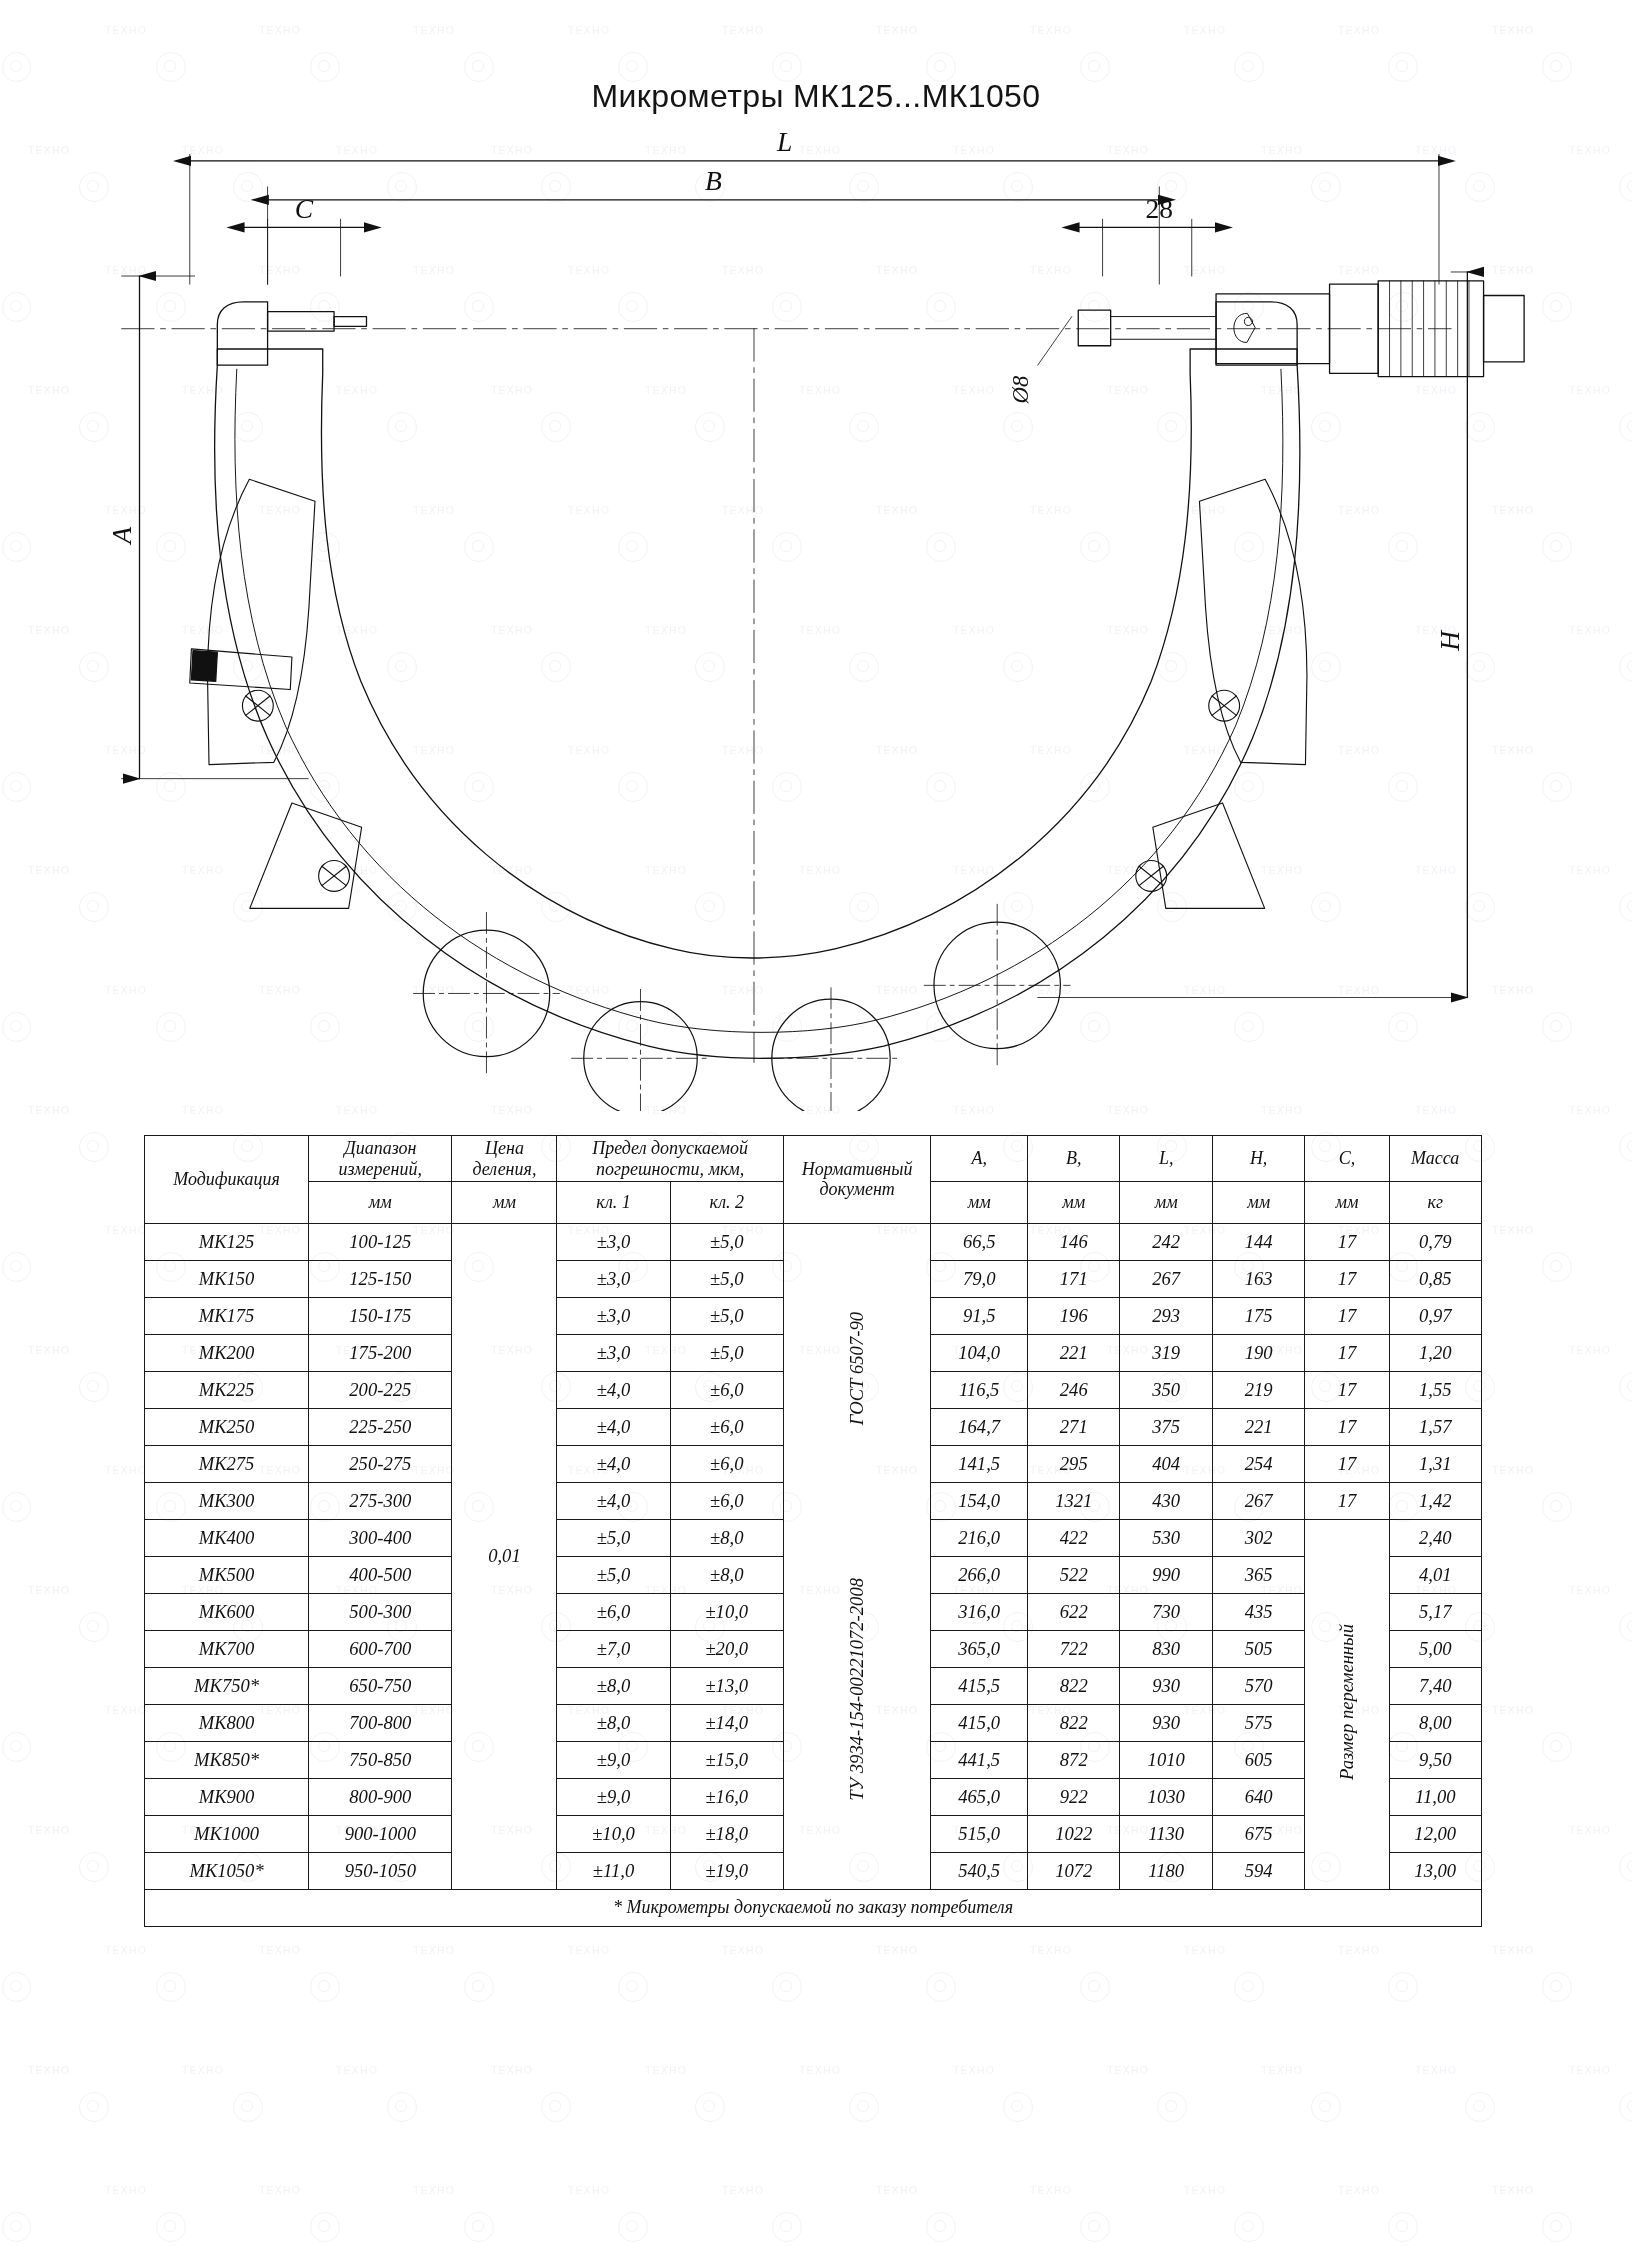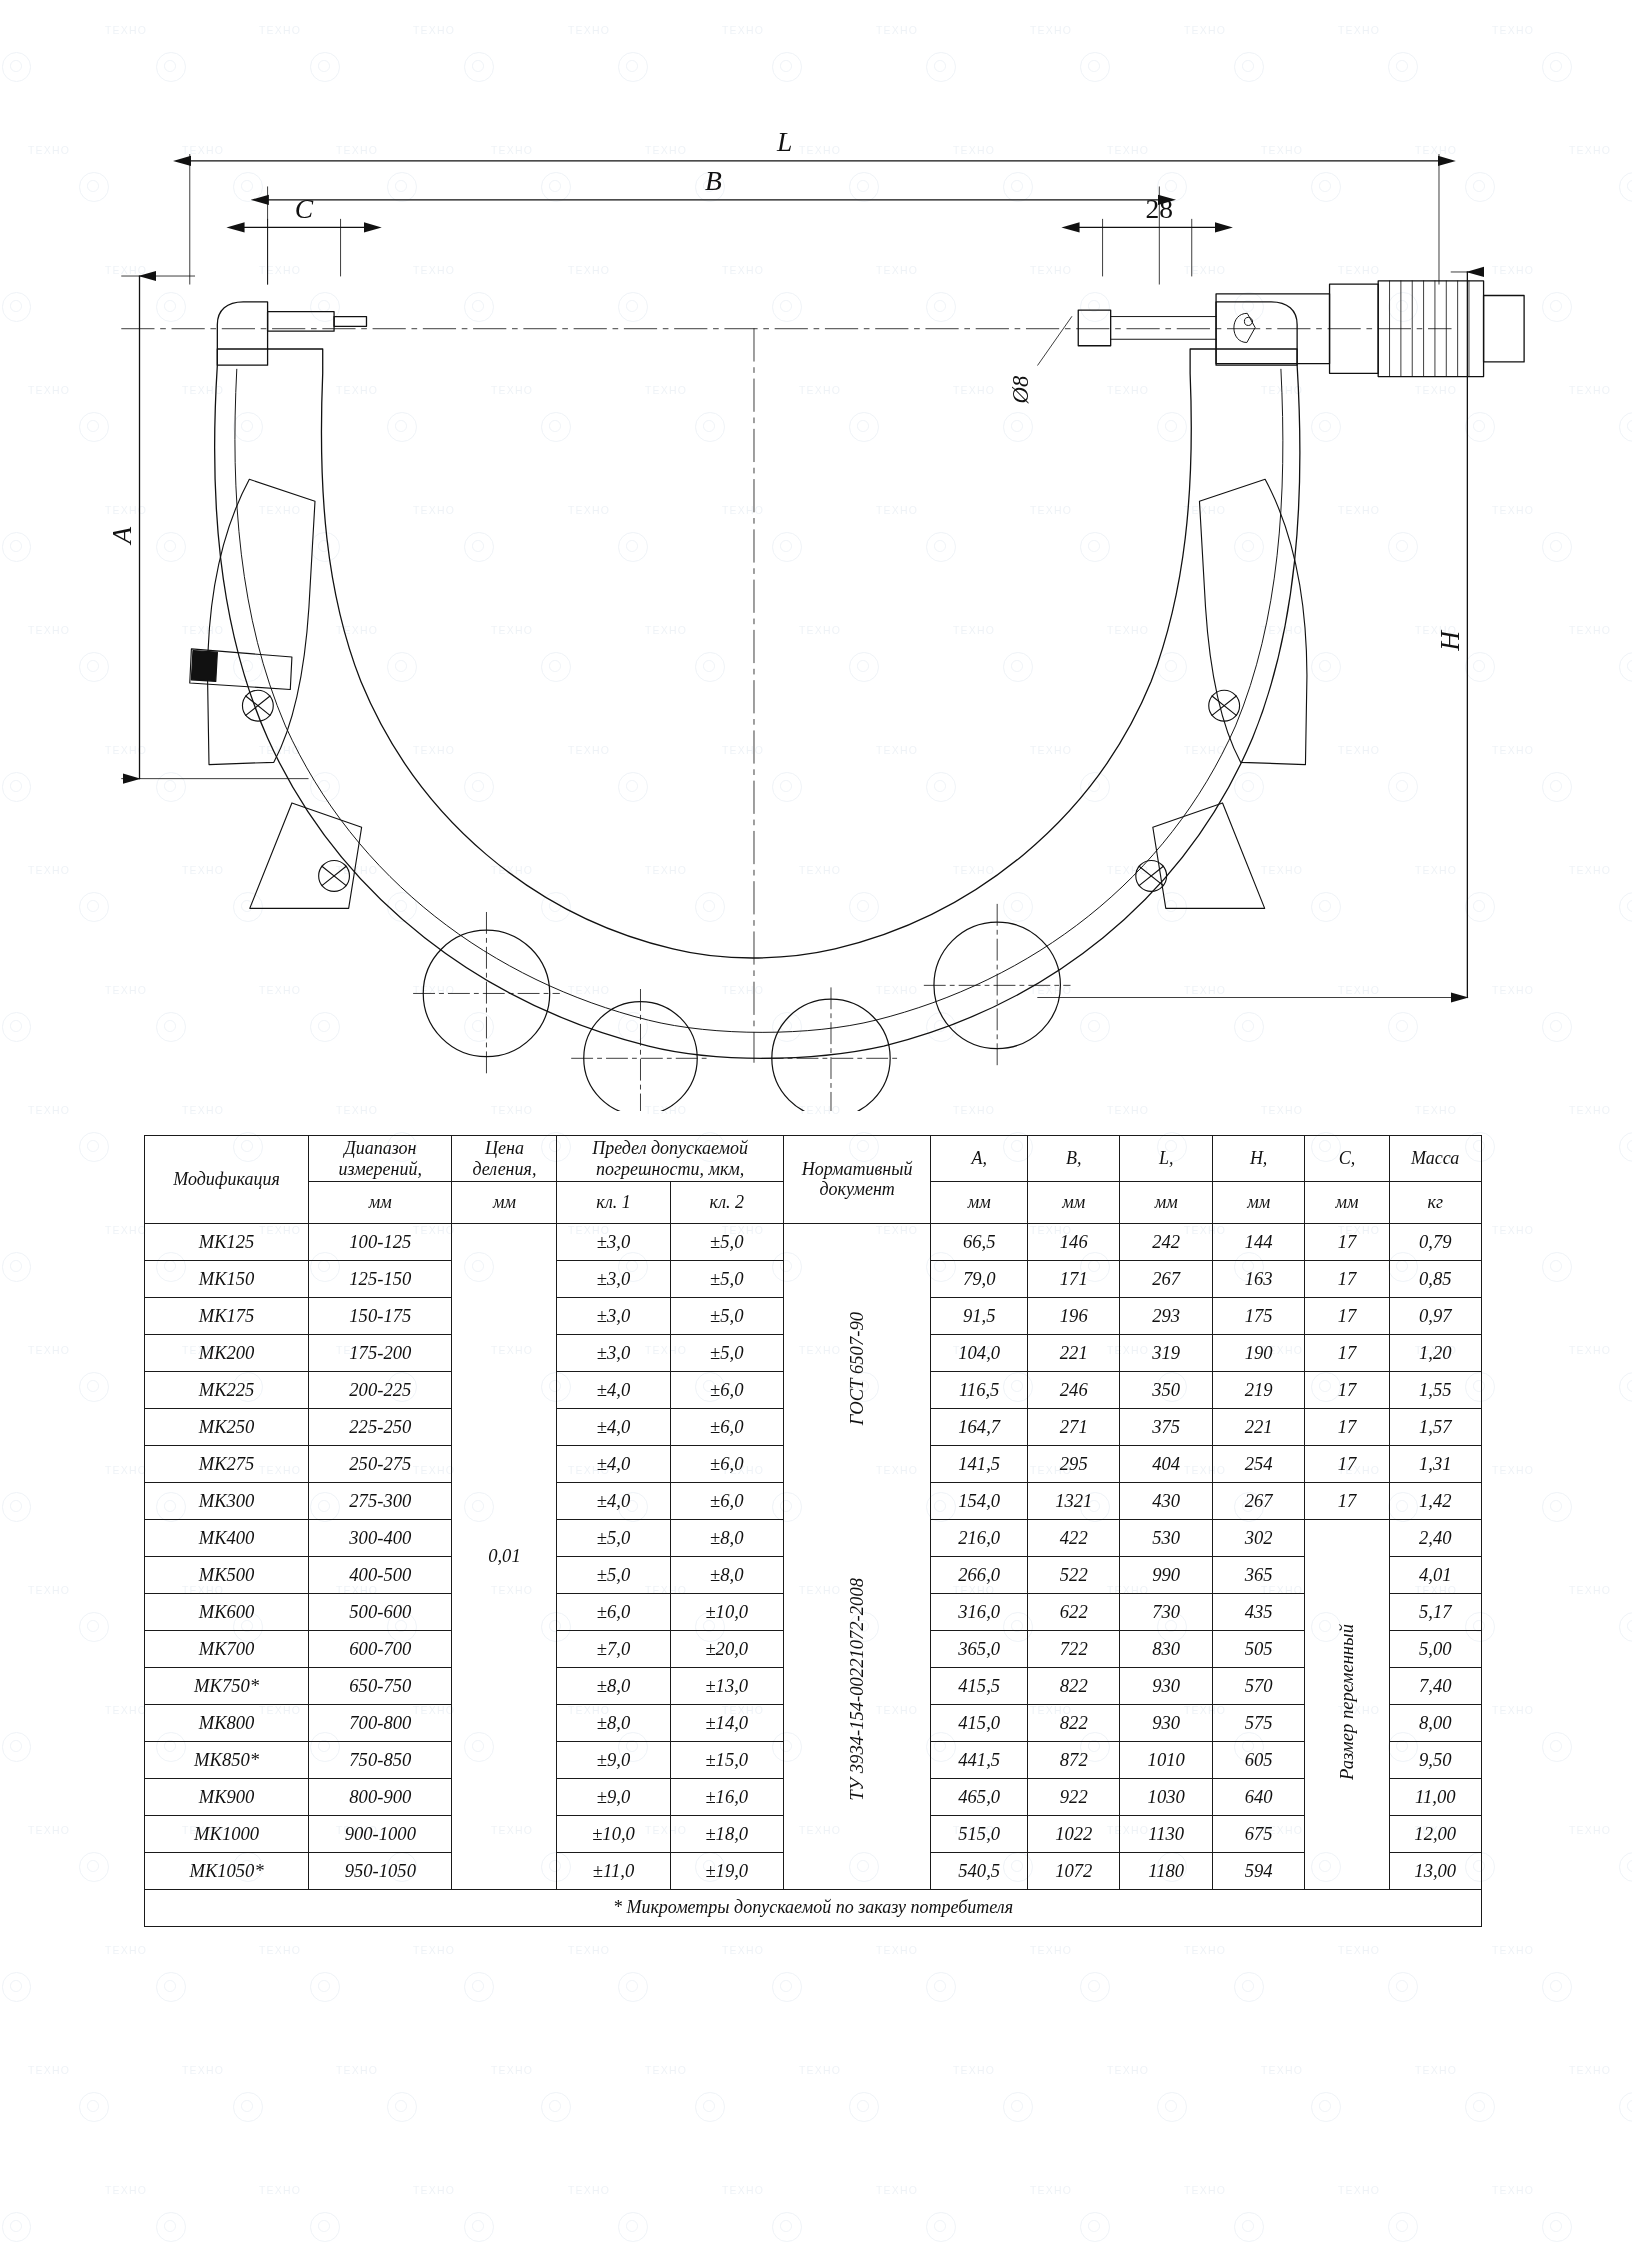--- a/index.html
+++ b/index.html
@@ -121,20 +121,21 @@
     height: 37px;
   }
   .hdr-small { font-size: 17px; }
   .unit { font-size: 17px; }
 </style>
 </head>
 <body>
 
 <div class="sheet">
 
+  <div id="title">Микрометры МК125...МК1050</div>
 
   <svg id="drawing" viewBox="0 0 2013 1220">
     <defs>
       <marker id="arrL" markerWidth="14" markerHeight="10" refX="13" refY="5" orient="auto">
         <path d="M0,5 L14,1 L14,9 Z" fill="#111"></path>
       </marker>
       <marker id="arrR" markerWidth="14" markerHeight="10" refX="1" refY="5" orient="auto">
         <path d="M14,5 L0,1 L0,9 Z" fill="#111"></path>
       </marker>
       <marker id="arrU" markerWidth="10" markerHeight="14" refX="5" refY="13" orient="auto">
@@ -479,21 +480,21 @@
             <td>±5,0</td>
             <td>±8,0</td>
             <td>266,0</td>
             <td>522</td>
             <td>990</td>
             <td>365</td>
             <td>4,01</td>
           </tr>
           <tr>
             <td>МК600</td>
-            <td>500-600</td>
+            <td>500-300</td>
             <td>±6,0</td>
             <td>±10,0</td>
             <td>316,0</td>
             <td>622</td>
             <td>730</td>
             <td>435</td>
             <td>5,17</td>
           </tr>
           <tr>
             <td>МК700</td>

